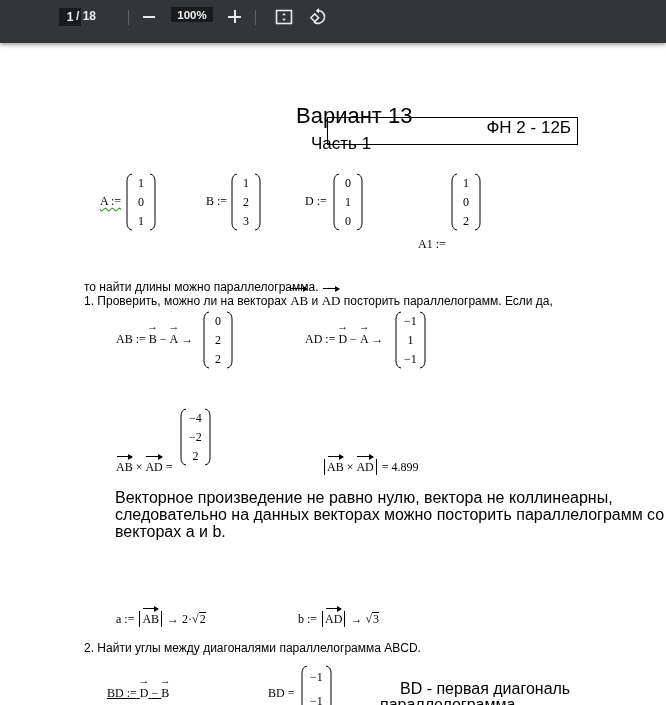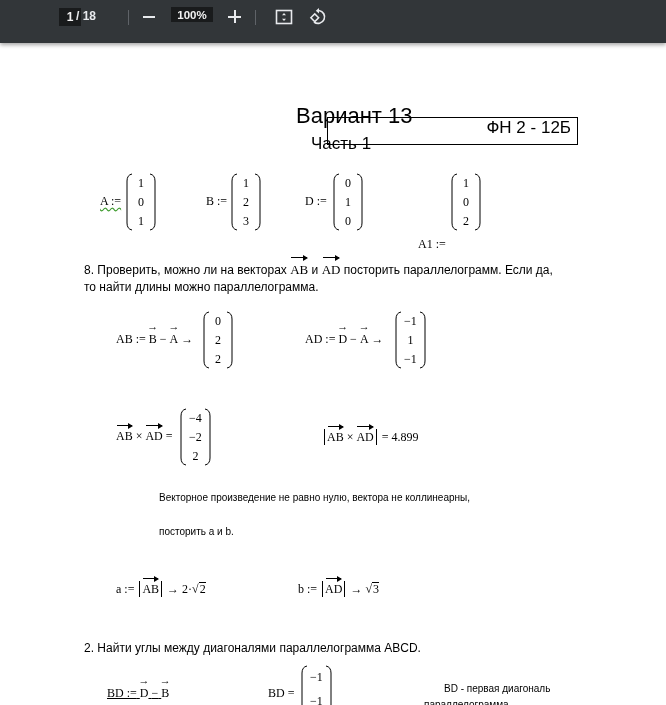--- a/index.html
+++ b/index.html
@@ -43,35 +43,35 @@
     border: 1.5px solid #000; background: #fff;
   }
   .header-box .redact { position: absolute; left: 2px; top: 2px; width: 135px; height: 16px; background: #fff; }
   .header-box .group { position: absolute; right: 6px; top: 0px; font-size: 17px; }
 
   .title { font-size: 22px; }
   .part { font-size: 17px; }
 
   .mathtxt { font-size: 12px; }
   .task { font-size: 12px; line-height: 17px; }
-  .para { font-size: 10px; line-height: 17px; margin-left: 44px; }
+  .para { font-size: 16px; line-height: 17px; }
 
   
   .vec { position: absolute; display: flex; align-items: stretch; }
   .vec .paren { width: 7px; position: relative; }
   .vec .paren svg { position: absolute; top: 0; left: 0; width: 7px; height: 100%; }
   .vec .cells { display: flex; flex-direction: column; justify-content: space-around; align-items: center; padding: 0 2px; }
   .vec .cell { font-family: "Liberation Serif", serif; font-size: 12px; line-height: 14px; text-align: center; min-width: 12px; }
 
   .arrow-over { position: relative; display: inline-block; }
   .arrow-over::before {
     content: "\2192"; position: absolute; left: 50%; top: -11px; transform: translateX(-50%);
     font-size: 11px; line-height: 11px;
   }
-  .long-arrow { position: relative; display: inline-block; }
+  .long-arrow { position: relative; display: inline-block; margin-top: 31px; }
   .long-arrow::before {
     content: ""; position: absolute; left: 1px; right: 1px; top: -4px; height: 1px; background: #000;
   }
   .long-arrow::after {
     content: ""; position: absolute; right: 0px; top: -6.5px; width: 0; height: 0;
     border-left: 5px solid #000; border-top: 3px solid transparent; border-bottom: 3px solid transparent;
   }
   .abs-bar { display: inline-block; width: 1px; height: 16px; background: #000; vertical-align: -4px; margin: 0 2px; }
   .squiggle { text-decoration: underline wavy #3c9a2c; text-underline-offset: 2px; }
   .sqrt { display: inline-block; border-top: 1px solid #000; padding-left: 1px; line-height: 12px; }
@@ -182,21 +182,21 @@
         <span class="cell">2</span>
       </div>
     <div class="paren">
         <svg viewBox="0 0 7 58" preserveAspectRatio="none">
           <path d="M1 1 Q6 2 6 8 L6 50 Q6 56 1 57" fill="none" stroke="#000" stroke-width="1"></path>
         </svg>
       </div>
   </div>
 
   <div class="abs sans task" style="left:84px; top:218px;">
-    <span>8. Проверить, можно ли на векторах</span>
+    <span>1. Проверить, можно ли на векторах</span>
     <span class="serif long-arrow" style="font-size:13px;">AB</span>
     <span>и</span>
     <span class="serif long-arrow" style="font-size:13px;">AD</span>
     <span>посторить параллелограмм. Если да,</span>
   </div>
   <div class="abs sans task" style="left:84px; top:236px;">то найти длины можно параллелограмма.</div>
 
   <div class="abs serif mathtxt" style="left:116px; top:289px;">
     <span>AB :=</span>
     <span class="arrow-over">B</span>
@@ -272,21 +272,22 @@
   </div>
 
   <div class="abs serif mathtxt" style="left:322px; top:386px;text-align:right;">
     <span class="abs-bar"></span><span class="long-arrow">AB</span>
     <span>×</span>
     <span class="long-arrow">AD</span><span class="abs-bar"></span>
     <span>= 4.899</span>
   </div>
 
   <div class="abs sans para" style="left:115px; top:446px;">Векторное произведение не равно нулю, вектора не коллинеарны,</div>
-  <div class="abs sans para" style="left:115px; top:480px;">посторить a и b.</div>
+  <div class="abs sans para" style="left:115px; top:463px;">следовательно на данных векторах можно посторить параллелограмм со</div>
+  <div class="abs sans para" style="left:115px; top:480px;">векторах a и b.</div>
 
   <div class="abs serif mathtxt" style="left:116px; top:538px;">
     <span>a :=</span>
     <span class="abs-bar"></span><span class="long-arrow">AB</span><span class="abs-bar"></span>
     <span>→</span>
     <span>2·</span>√<span class="sqrt">2</span>
   </div>
 
   <div class="abs serif mathtxt" style="left:298px; top:538px;">
     <span>b :=</span>

